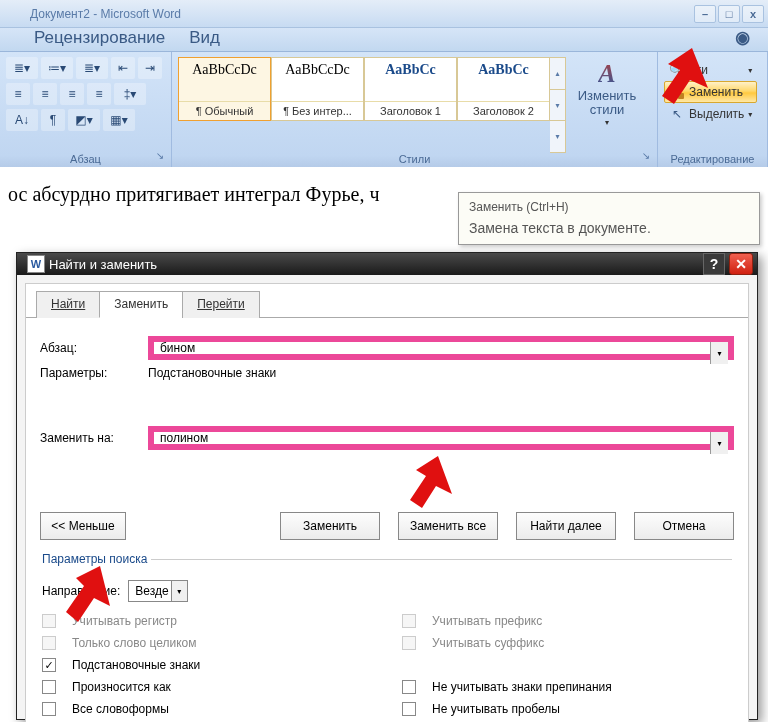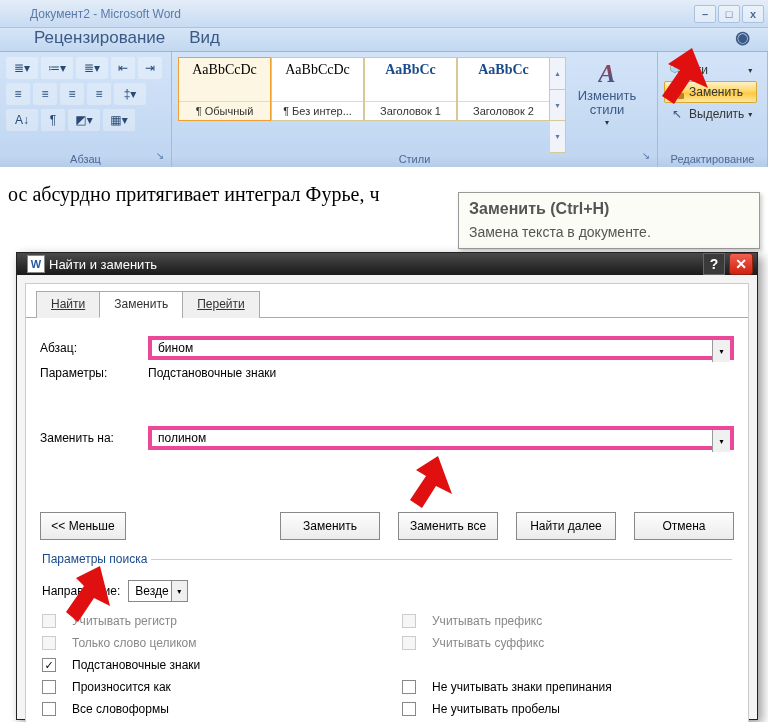--- a/index.html
+++ b/index.html
@@ -158,21 +158,21 @@
   .tooltip {
     position:absolute;
     left: 458px;
     top: 192px;
     width: 302px;
     background: #fcfcf6;
     border: 1px solid #999;
     padding: 7px 10px 8px 10px;
     box-shadow: 2px 2px 4px rgba(0,0,0,0.2);
   }
-  .tooltip-title { font-weight:bold; font-size:16px; color:#555; margin-bottom:6px;}
+  .tooltip-title { font-weight:normal; font-size:12px; color:#555; margin-bottom:6px;}
   .tooltip-desc { font-size:14px; color:#555; }
 
   
   .doc-body {
     padding: 16px 8px;
     font-family: "Times New Roman", serif;
     font-size: 20px;
     color: #000;
   }
 
@@ -257,21 +257,21 @@
   .form-row {
     display:flex;
     align-items:center;
     margin-top: 18px;
     gap: 10px;
   }
   .form-label { width: 98px; font-size:12px; color:#000; }
   .form-combo {
     flex:1;
     height: 24px;
-    border: 4px solid #ec4899;
+    border: 6px solid #ec4899;
     display:flex;
     align-items:center;
     padding: 0 6px;
     font-size:12px;
     background:#fff;
     position:relative;
   }
   .form-combo .dd {
     width: 18px; height: 22px;
     border-left:1px solid #999;

